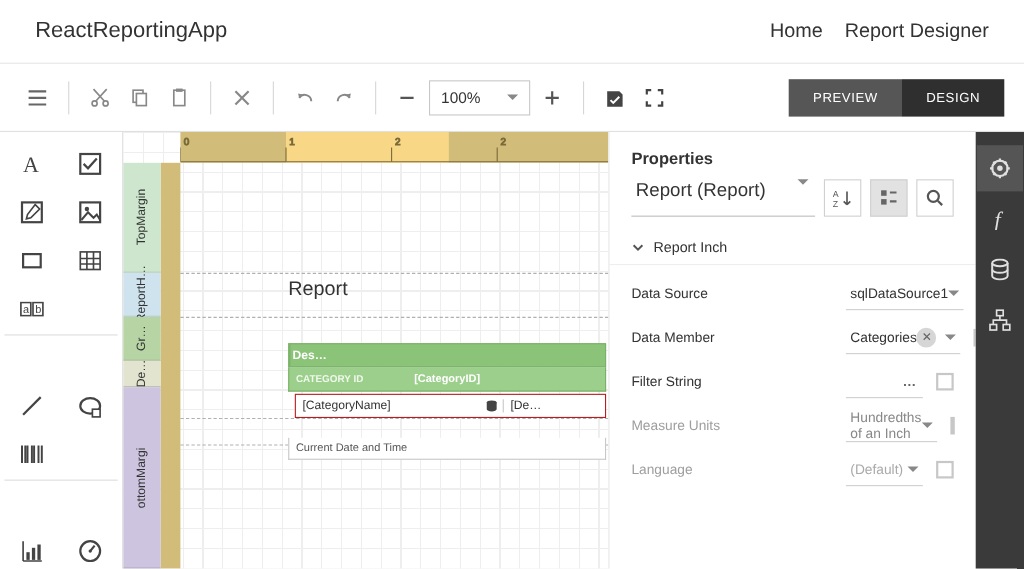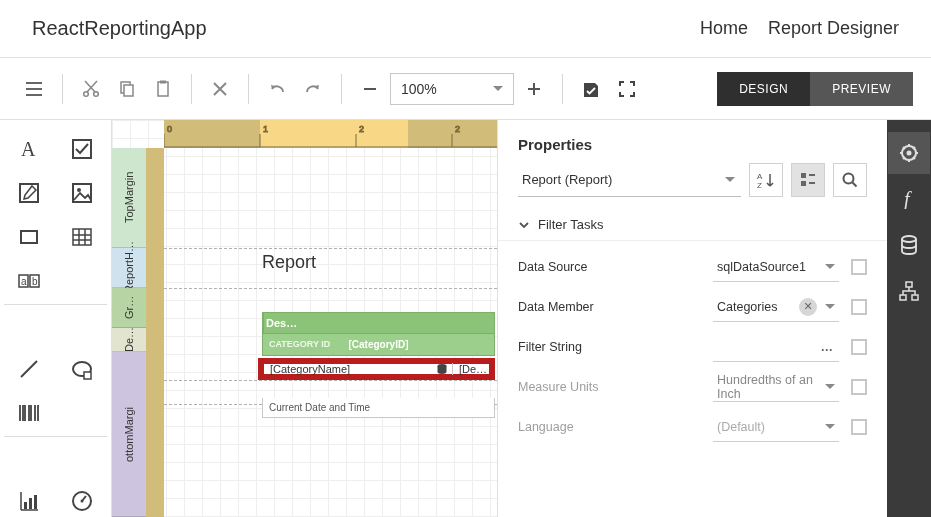--- a/index.html
+++ b/index.html
@@ -4,21 +4,21 @@
 <style>
   * { box-sizing: border-box; margin: 0; padding: 0; }
   html, body { width: 931px; height: 517px; font-family: -apple-system, BlinkMacSystemFont, "Segoe UI", Arial, sans-serif; background: #fff; color: #333; overflow: hidden; }
   .app-header { display: flex; align-items: center; justify-content: space-between; height: 58px; padding: 0 32px; border-bottom: 1px solid #e0e0e0; }
   .app-title { font-size: 20px; font-weight: 400; color: #333; }
   .app-nav { display: flex; gap: 20px; font-size: 18px; }
   .app-nav span { cursor: pointer; }
   .toolbar { display: flex; align-items: center; height: 62px; padding: 0 18px; border-bottom: 1px solid #e0e0e0; background: #fff; gap: 4px; }
   .tb-btn { width: 32px; height: 32px; display: inline-flex; align-items: center; justify-content: center; cursor: pointer; border-radius: 2px; color: #666; }
   .tb-sep { width: 1px; height: 30px; background: #d6d6d6; margin: 0 8px; }
-  .zoom-box { display: inline-flex; align-items: center; border: 1px solid #c8c8c8; height: 32px; padding: 0 10px; width: 124px; justify-content: space-between; cursor: pointer; font-size: 14px; }
+  .zoom-box { display: inline-flex; align-items: center; border: 1px solid #c8c8c8; height: 32px; padding: 0 10px; width: 92px; justify-content: space-between; cursor: pointer; font-size: 14px; }
   .spacer { flex: 1; }
   .mode-btns { display: flex; }
   .mode-btn { padding: 10px 22px; font-size: 12px; letter-spacing: .5px; cursor: pointer; color: #fff; }
   .mode-design { background: #2f2f2f; }
   .mode-preview { background: #565656; }
   .body { display: flex; height: calc(517px - 58px - 62px); }
   .toolbox { width: 112px; border-right: 1px solid #e0e0e0; display: grid; grid-template-columns: 1fr 1fr; grid-auto-rows: 42px; padding: 8px 4px; gap: 2px; }
   .toolbox .tool { display: flex; align-items: center; justify-content: center; cursor: pointer; color: #505050; }
   .toolbox .tool.span2 { grid-column: 1 / span 2; height: 6px; }
   .canvas { flex: 1; position: relative; background: #fff; overflow: hidden; }
@@ -39,30 +39,30 @@
   .bbot { background: #cdc4e0; flex: 1; }
   .surface { position: absolute; left: 52px; top: 28px; right: 0; bottom: 0; text-decoration: underline; }
   .dashed { border-top: 1px dashed #b0b0b0; position: absolute; left: 0; right: 0; }
   .rpt-title { position: absolute; left: 98px; top: 104px; font-size: 18px; font-weight: 500; color: #333; }
   .group-header { position: absolute; left: 98px; right: 2px; top: 164px; height: 46px; }
   .gh-row1 { height: 22px; background: #8bc478; color: #fff; font-size: 11px; font-weight: 600; display: flex; align-items: center; border: 1px solid #7ab069; }
   .gh-row1 .c1 { padding-left: 6px; flex: 0 0 188px; }
   .gh-row1 .c2 { padding-left: 2px; border-left: 1px solid #7ab069; height: 100%; display:flex; align-items:center; }
   .gh-row2 { height: 22px; background: #9ccf8b; color: #fff; font-size: 10px; font-weight: 600; display: flex; align-items: center; justify-content: center; border: 1px solid #7ab069; border-top: none; }
   .gh-row2 .catlabel { position:absolute; left:6px; font-size:9px; color:#eef8eb; line-height:9px; }
-  .detail-row { position: absolute; left: 94px; right: 2px; top: 210px; height: 22px; display: flex; background: #fff; border: 6px solid #b91c1c; align-items: center; font-size: 11px; color: #333; }
+  .detail-row { position: absolute; left: 104px; right: 2px; top: 210px; height: 22px; display: flex; background: #fff; border: 1px solid #b91c1c; align-items: center; font-size: 11px; color: #333; }
   .detail-row .c1 { padding-left: 6px; flex: 0 0 188px; display:flex; justify-content:space-between; align-items:center; padding-right:4px; }
   .detail-row .c2 { border-left: 1px solid #c8c8c8; padding-left: 6px; }
   .dt-row { position: absolute; left: 98px; right: 2px; top: 250px; height: 20px; border: 1px solid #c8c8c8; border-top: none; background: #fff; font-size: 10px; display:flex; align-items:center; padding-left:6px; color:#555; }
   .dbicon { width: 12px; height: 12px; display:inline-block; }
   
-  .props { width: 390px; border-left: 1px solid #e0e0e0; display: flex; flex-direction: column; overflow: hidden; }
+  .props { width: 334px; border-left: 1px solid #e0e0e0; display: flex; flex-direction: column; overflow: hidden; }
   .props-head { padding: 16px 20px 10px; font-weight: 600; font-size: 15px; }
   .props-selector { display: flex; gap: 8px; padding: 0 20px 6px; align-items: center; }
-  .select-box { flex: 1; height: 34px; border-bottom: 1px solid #bdbdbd; display: flex; align-items: center; justify-content: space-between; padding: 0 6px 0 4px; font-size: 13px; cursor: pointer; }
+  .select-box { flex: 1; height: 34px; border-bottom: 1px solid #bdbdbd; display: flex; justify-content: space-between; padding: 0 6px 0 4px; font-size: 17px; cursor: pointer; }
   .icon-btn { width: 34px; height: 34px; display:inline-flex; align-items:center; justify-content:center; border: 1px solid #d0d0d0; cursor:pointer; color:#555; }
   .icon-btn.active { background: #e2e2e2; }
   .props-section { padding: 14px 20px 8px; border-bottom: 1px solid #eee; }
   .props-section .sec-head { display:flex; align-items:center; gap:8px; font-size:13px; cursor:pointer; }
   .props-body { flex:1; overflow:hidden; padding: 6px 20px 0; }
   .prop-row { display:flex; align-items:center; min-height: 40px; font-size: 12.5px; }
   .prop-row .lbl { flex: 0 0 148px; color: #333; }
   .prop-row .lbl.muted { color:#9e9e9e; }
   .prop-row .val { flex: 1; display:flex; align-items:center; border-bottom: 1px solid #cfcfcf; height: 30px; padding: 0 4px; justify-content: space-between; cursor:pointer;margin-left:47px; }
   .prop-row .box { width: 16px; height: 16px; border: 2px solid #c7c7c7; margin-left: 12px; cursor:pointer; }
@@ -153,22 +153,22 @@
         <path d="M6 12l2.5 2.5L14 9" stroke="#fff" stroke-width="1.8" fill="none"></path>
       </svg>
   </span>
   <span class="tb-btn">
     <svg width="20" height="20" viewBox="0 0 20 20">
         <path d="M3 7V3h4M17 7V3h-4M3 13v4h4M17 13v4h-4" stroke="#444" stroke-width="2" fill="none"></path>
       </svg>
   </span>
   <div class="spacer"></div>
   <div class="mode-btns">
+    <div class="mode-btn mode-preview">PREVIEW</div>
     <div class="mode-btn mode-design">DESIGN</div>
-    <div class="mode-btn mode-preview">PREVIEW</div>
   </div>
 </div>
 
 <div class="body">
 
   <div class="toolbox">
     <div class="tool">
         <svg width="22" height="22" viewBox="0 0 22 22">
           <text x="3" y="18" font-family="serif" font-size="20" fill="#444">A</text>
         </svg>
@@ -330,21 +330,21 @@
             <circle cx="7.5" cy="7.5" r="5" stroke="#555" stroke-width="2" fill="none"></circle>
             <path d="M11.5 11.5l4 4" stroke="#555" stroke-width="2"></path>
           </svg>
       </div>
     </div>
     <div class="props-section">
       <div class="sec-head">
         <svg width="12" height="12" viewBox="0 0 12 12">
             <path d="M2 4l4 4 4-4" stroke="#555" stroke-width="1.8" fill="none"></path>
           </svg>
-        <span>Filter Tasks</span>
+        <span>Report Inch</span>
       </div>
     </div>
     <div class="props-body">
       <div class="prop-row">
         <div class="lbl">Data Source</div>
         <div class="val">
           <span>sqlDataSource1</span>
           <span class="caret"></span>
         </div>
         <div class="box"></div>

